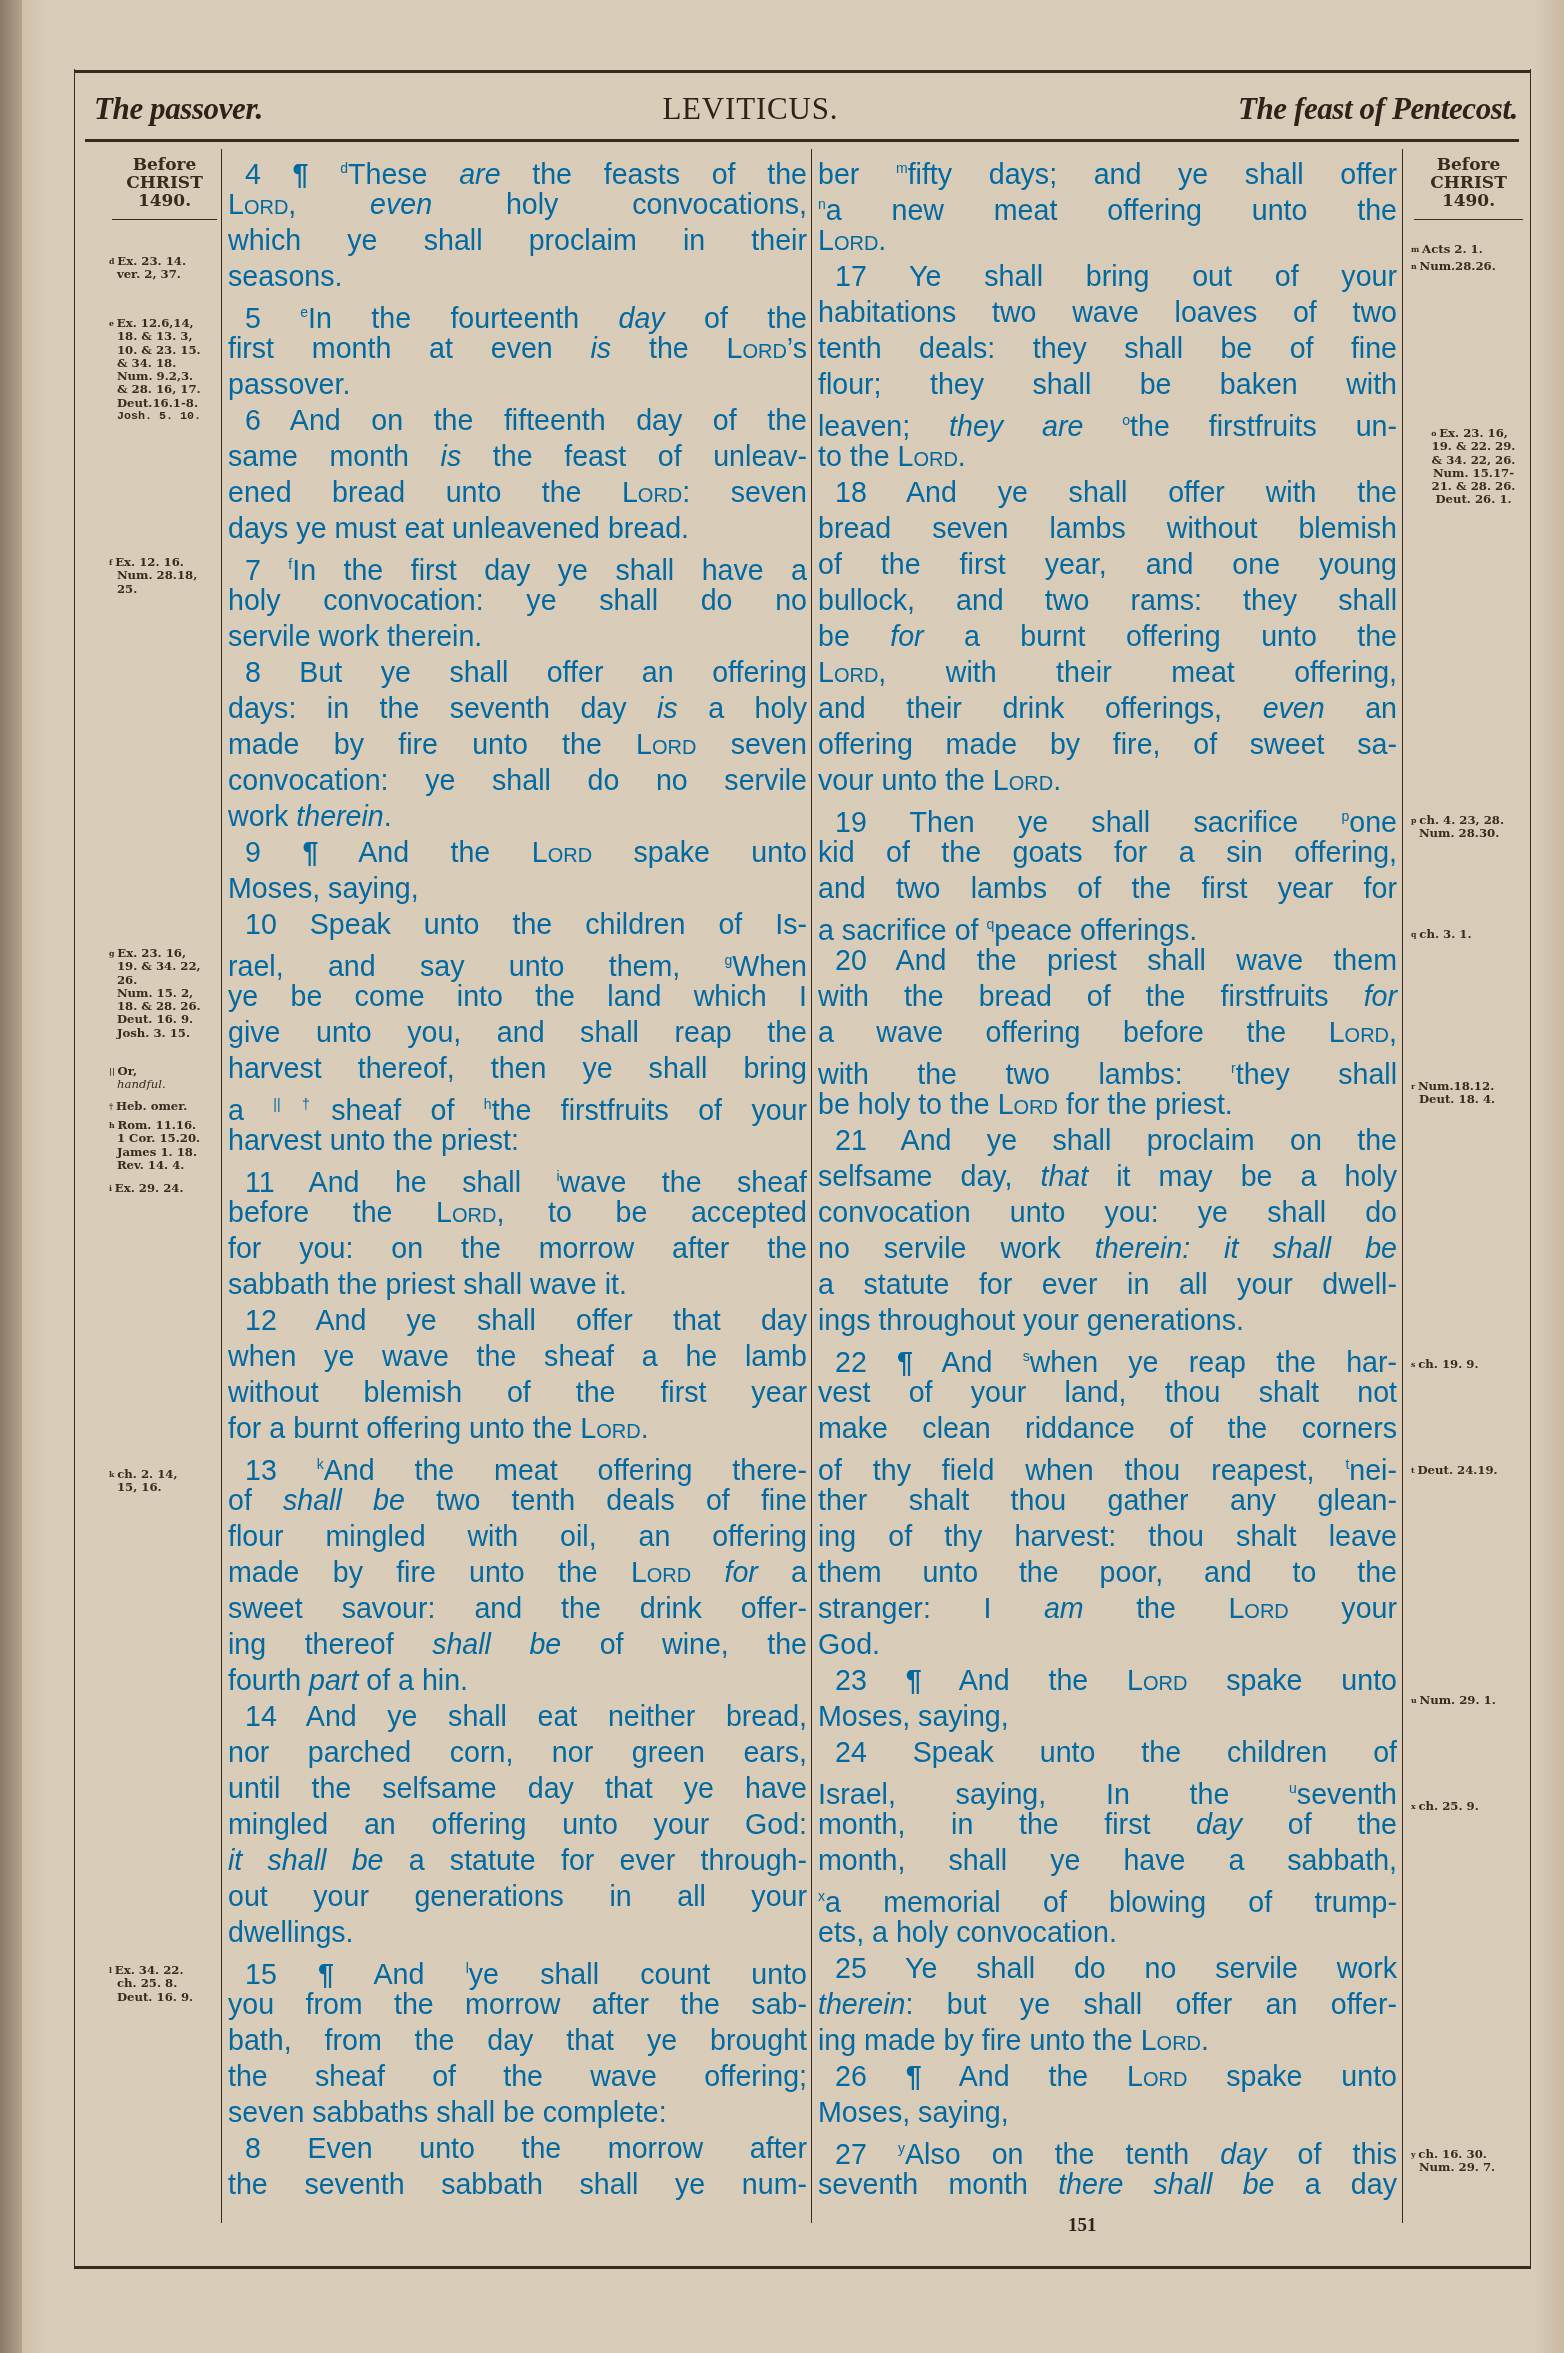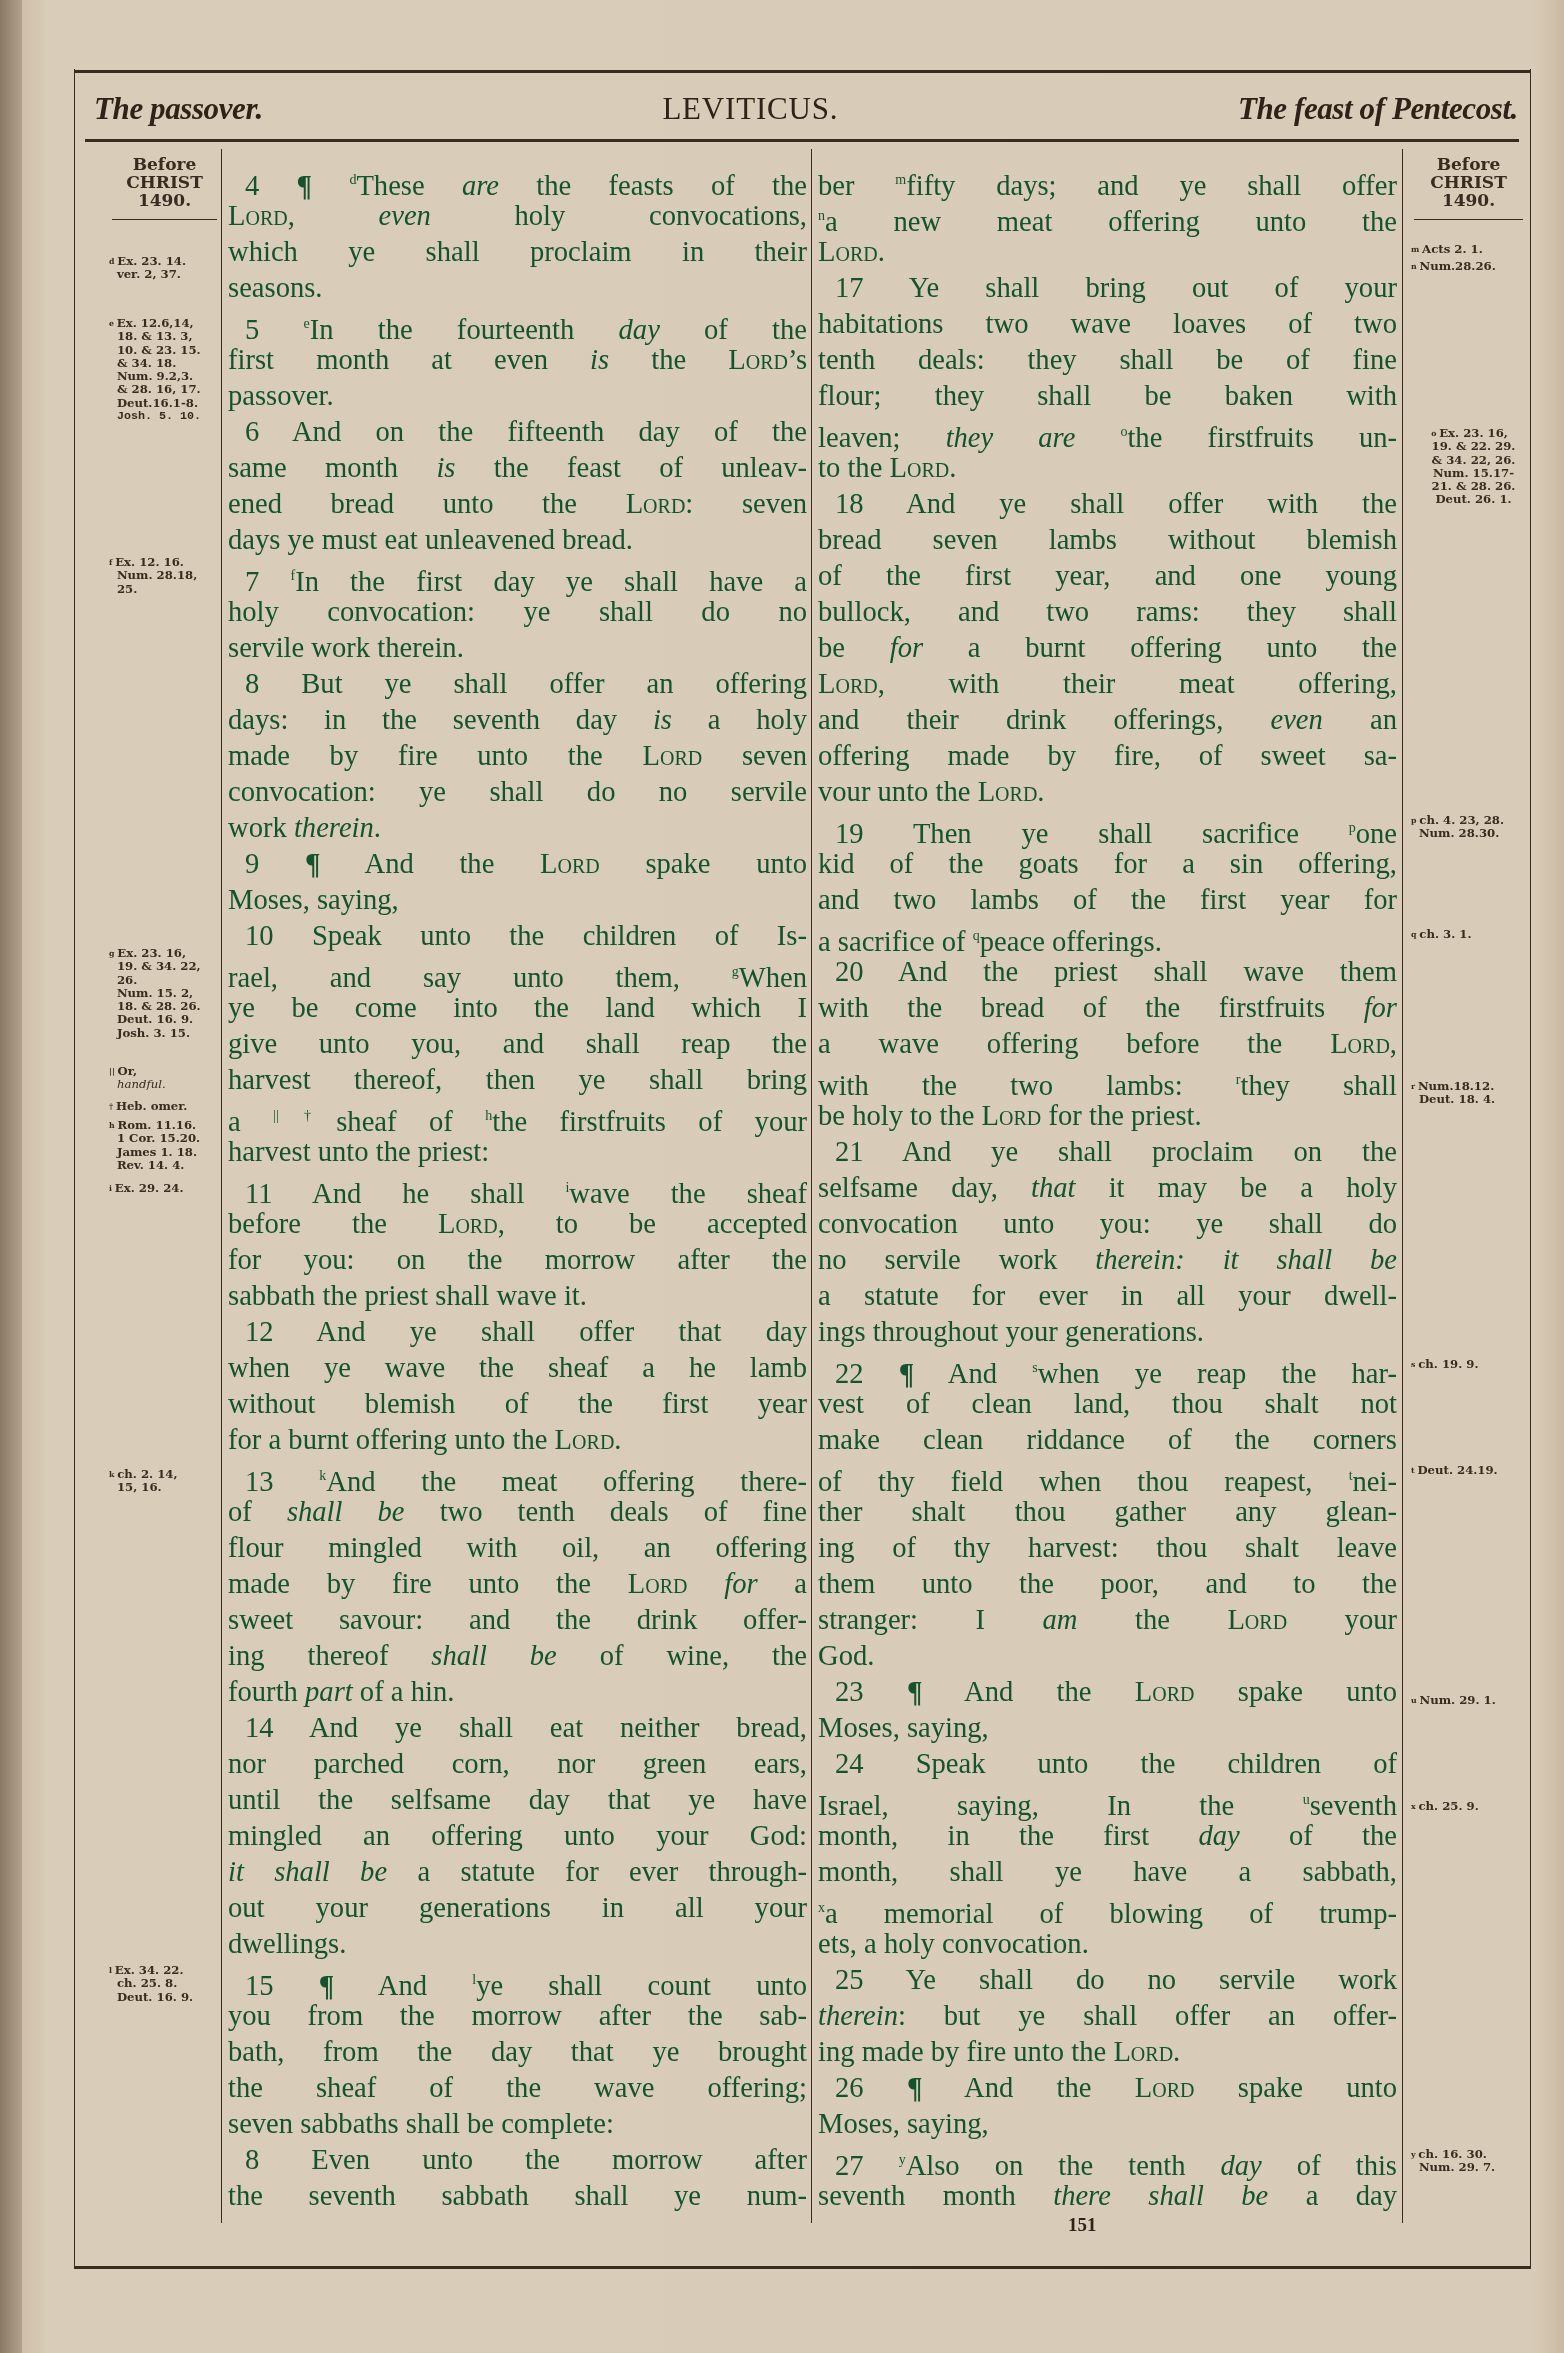--- a/index.html
+++ b/index.html
@@ -42,22 +42,22 @@
     .era { text-align: center; font-size: 17px; line-height: 18px; font-weight: bold; padding-top: 6.3px; }
     .era .era-rule { border-top: 1.6px solid #3b2a1e; margin: 9.4px 6.3px 6.3px 6.3px; }
     .note { position: absolute; left: 3.1px; width: 117px; }
     .note .mark { font-size: 7.8px; vertical-align: top; font-weight: bold; }
     .note .it { font-style: italic; font-weight: normal; }
 
     .col-divider { position: absolute; top: 149px; height: 2074px; border-left: 1.6px solid #3b2a1e; }
 
     .text-col {
       position: absolute; top: 150px; width: 579px;
-      font-family: Liberation Serif, serif; font-size: 28.6px; line-height: 36px;
-      text-align: justify; color: #14532d; margin-top: 12px;
+      font-family: Liberation Sans, sans-serif; font-size: 28.6px; line-height: 36px;
+      text-align: justify; color: #0369a1;
     }
     .text-col-left { left: 228px; }
     .text-col-right { left: 818px; }
     .line { display: block; white-space: nowrap; text-align: justify; text-align-last: justify; height: 36px; }
     .line.last { text-align-last: left; }
     .line.indent { padding-left: 17px; }
     .sup { font-size: 14px; vertical-align: 11px; }
     .pilcrow { font-weight: bold; }
     .sc { font-variant: small-caps; }
     .i { font-style: italic; }
@@ -238,21 +238,21 @@
     <span class="line">a wave offering before the L<span class="sc">ord</span>,</span>
     <span class="line">with the two lambs: <span class="sup">r</span>they shall</span>
     <span class="line last">be holy to the L<span class="sc">ord</span> for the priest.</span>
     <span class="line indent">21 And ye shall proclaim on the</span>
     <span class="line">selfsame day, <span class="i">that</span> it may be a holy</span>
     <span class="line">convocation unto you: ye shall do</span>
     <span class="line">no servile work <span class="i">therein: it shall be</span></span>
     <span class="line">a statute for ever in all your dwell-</span>
     <span class="line last">ings throughout your generations.</span>
     <span class="line indent">22 <span class="pilcrow">¶</span> And <span class="sup">s</span>when ye reap the har-</span>
-    <span class="line">vest of clean land, thou shalt not</span>
+    <span class="line">vest of your land, thou shalt not</span>
     <span class="line">make clean riddance of the corners</span>
     <span class="line">of thy field when thou reapest, <span class="sup">t</span>nei-</span>
     <span class="line">ther shalt thou gather any glean-</span>
     <span class="line">ing of thy harvest: thou shalt leave</span>
     <span class="line">them unto the poor, and to the</span>
     <span class="line">stranger: I <span class="i">am</span> the L<span class="sc">ord</span> your</span>
     <span class="line last">God.</span>
     <span class="line indent">23 <span class="pilcrow">¶</span> And the L<span class="sc">ord</span> spake unto</span>
     <span class="line last">Moses, saying,</span>
     <span class="line indent">24 Speak unto the children of</span>

